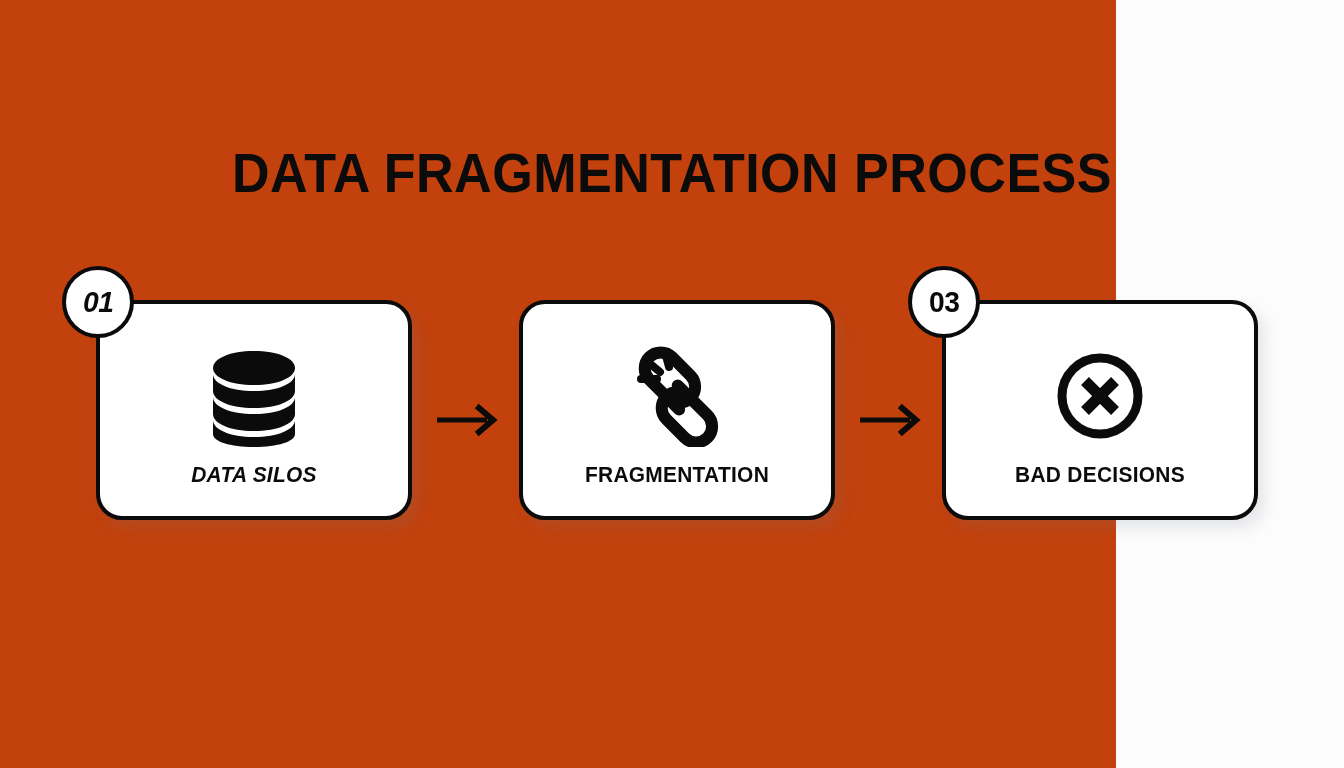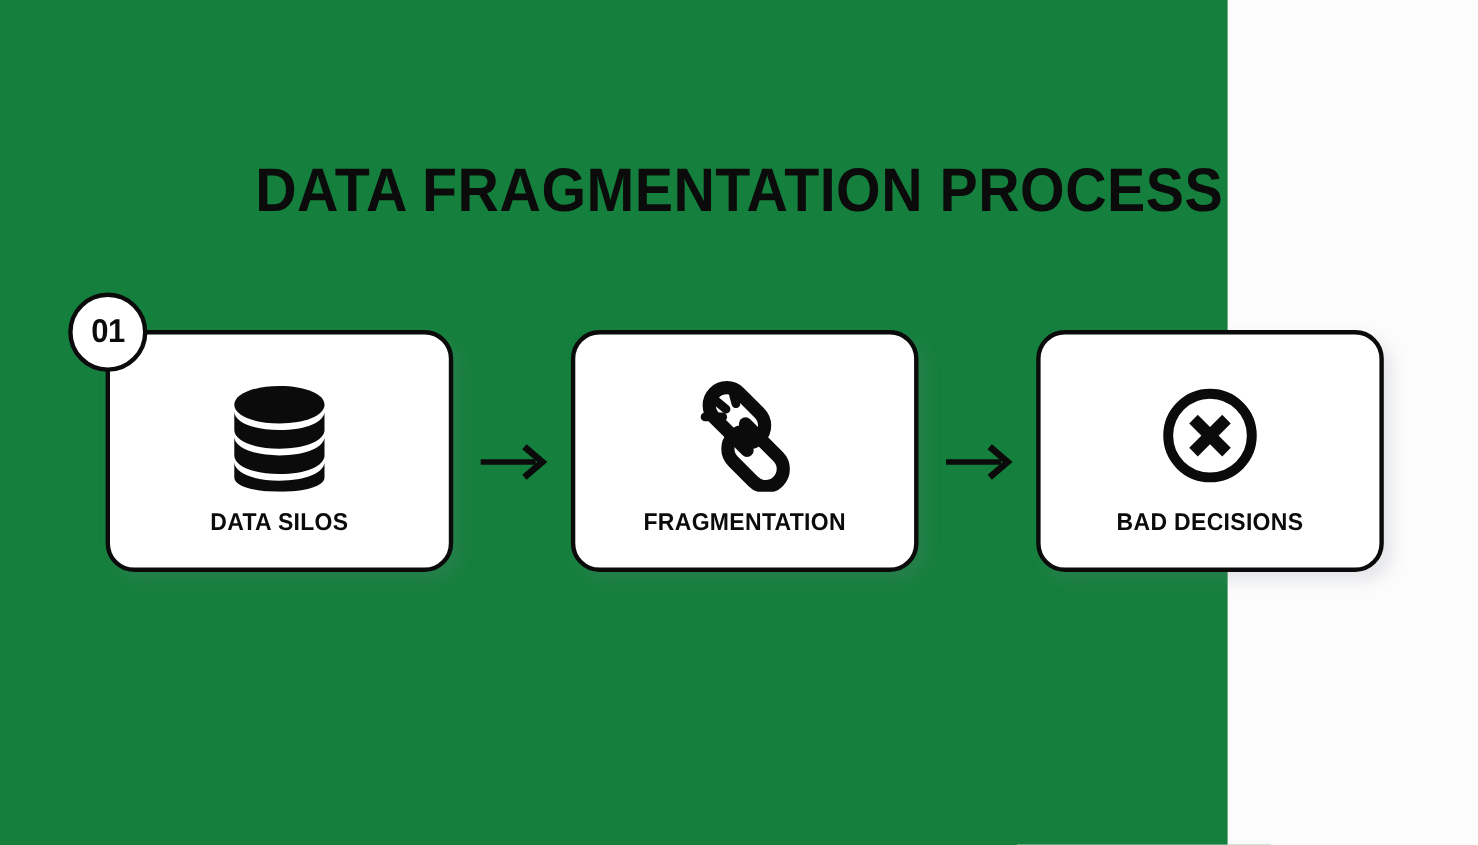--- a/index.html
+++ b/index.html
@@ -14,21 +14,21 @@
     font-family: "Liberation Sans", sans-serif;
     overflow: hidden;
     position: relative;
   }
 
   #canvas {
     position: absolute;
     left: 0; top: 0;
     width: 1116px;
     height: 768px;
-    background: #15803d;
+    background: #c2410c;
   }
 
   
   .title {
     position: absolute;
     left: 0;
     top: 142px;
     width: 1344px;
     text-align: center;
     font-family: "Liberation Sans", sans-serif;
@@ -55,21 +55,21 @@
     position: absolute;
     top: 0;
     width: 316px;
     height: 220px;
     box-sizing: border-box;
     background: #ffffff;
     border: 4px solid #0b0b0b;
     border-radius: 26px;
     box-shadow: 7px 8px 14px rgba(120,125,140,0.17);
   }
-  .step-card.c1 { left: 0px; }
+  .step-card.c1 { left: 0px; font-style: italic; }
   .step-card.c2 { left: 423px; }
   .step-card.c3 { left: 846px; }
 
   
   .badge {
     position: absolute;
     left: -38px;
     top: -38px;
     width: 72px;
     height: 72px;
@@ -193,20 +193,23 @@
     </div>
 
     <div class="arrow a2">
       <svg width="68" height="34" viewBox="0 0 68 34" aria-hidden="true">
         <line x1="2" y1="17" x2="52" y2="17" stroke="#0b0b0b" stroke-width="5" stroke-linecap="butt"></line>
         <polyline points="44,5 58,17 44,29" fill="none" stroke="#0b0b0b" stroke-width="6" stroke-linecap="square" stroke-linejoin="miter"></polyline>
       </svg>
     </div>
 
     <div class="step-card c3">
+      <div class="badge">
+        <span class="badge-num">03</span>
+      </div>
       <div class="card-icon">
         <svg width="92" height="92" viewBox="0 0 92 92" aria-hidden="true">
           <circle cx="46" cy="46" r="38" fill="none" stroke="#0b0b0b" stroke-width="9"></circle>
           <line x1="31" y1="31" x2="61" y2="61" stroke="#0b0b0b" stroke-width="11" stroke-linecap="butt"></line>
           <line x1="61" y1="31" x2="31" y2="61" stroke="#0b0b0b" stroke-width="11" stroke-linecap="butt"></line>
         </svg>
       </div>
       <div class="card-label">BAD DECISIONS</div>
     </div>
 

